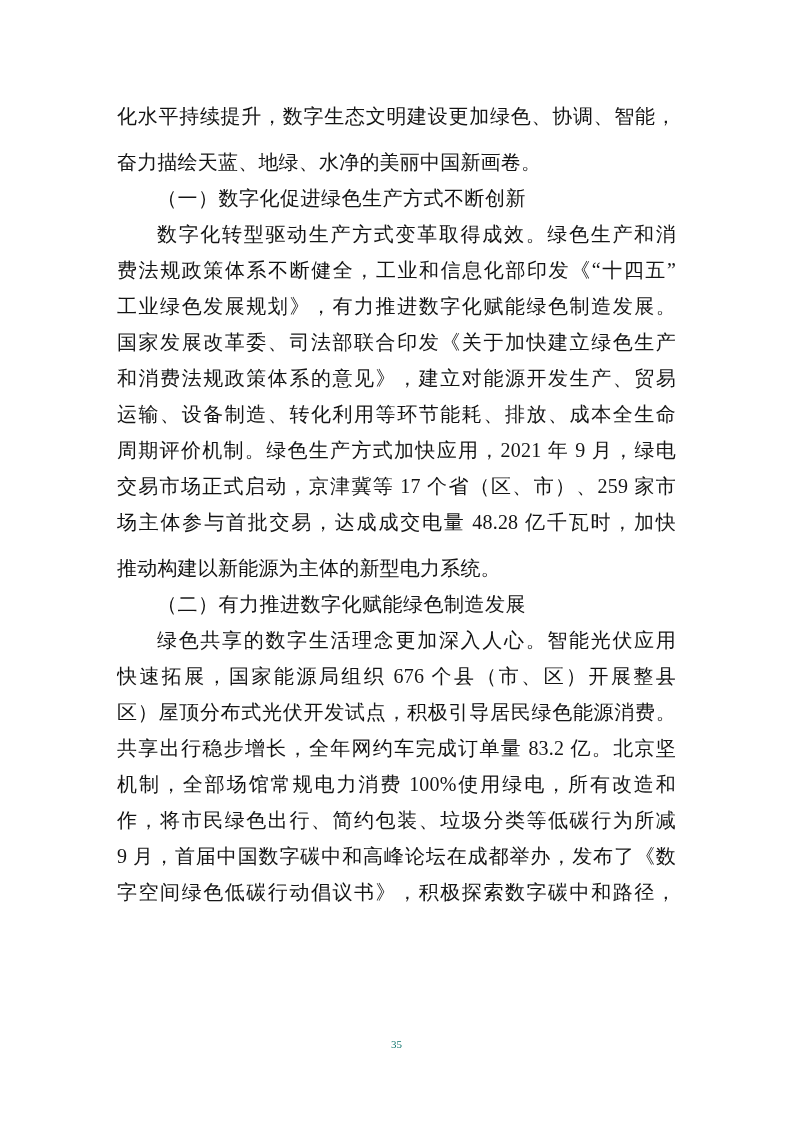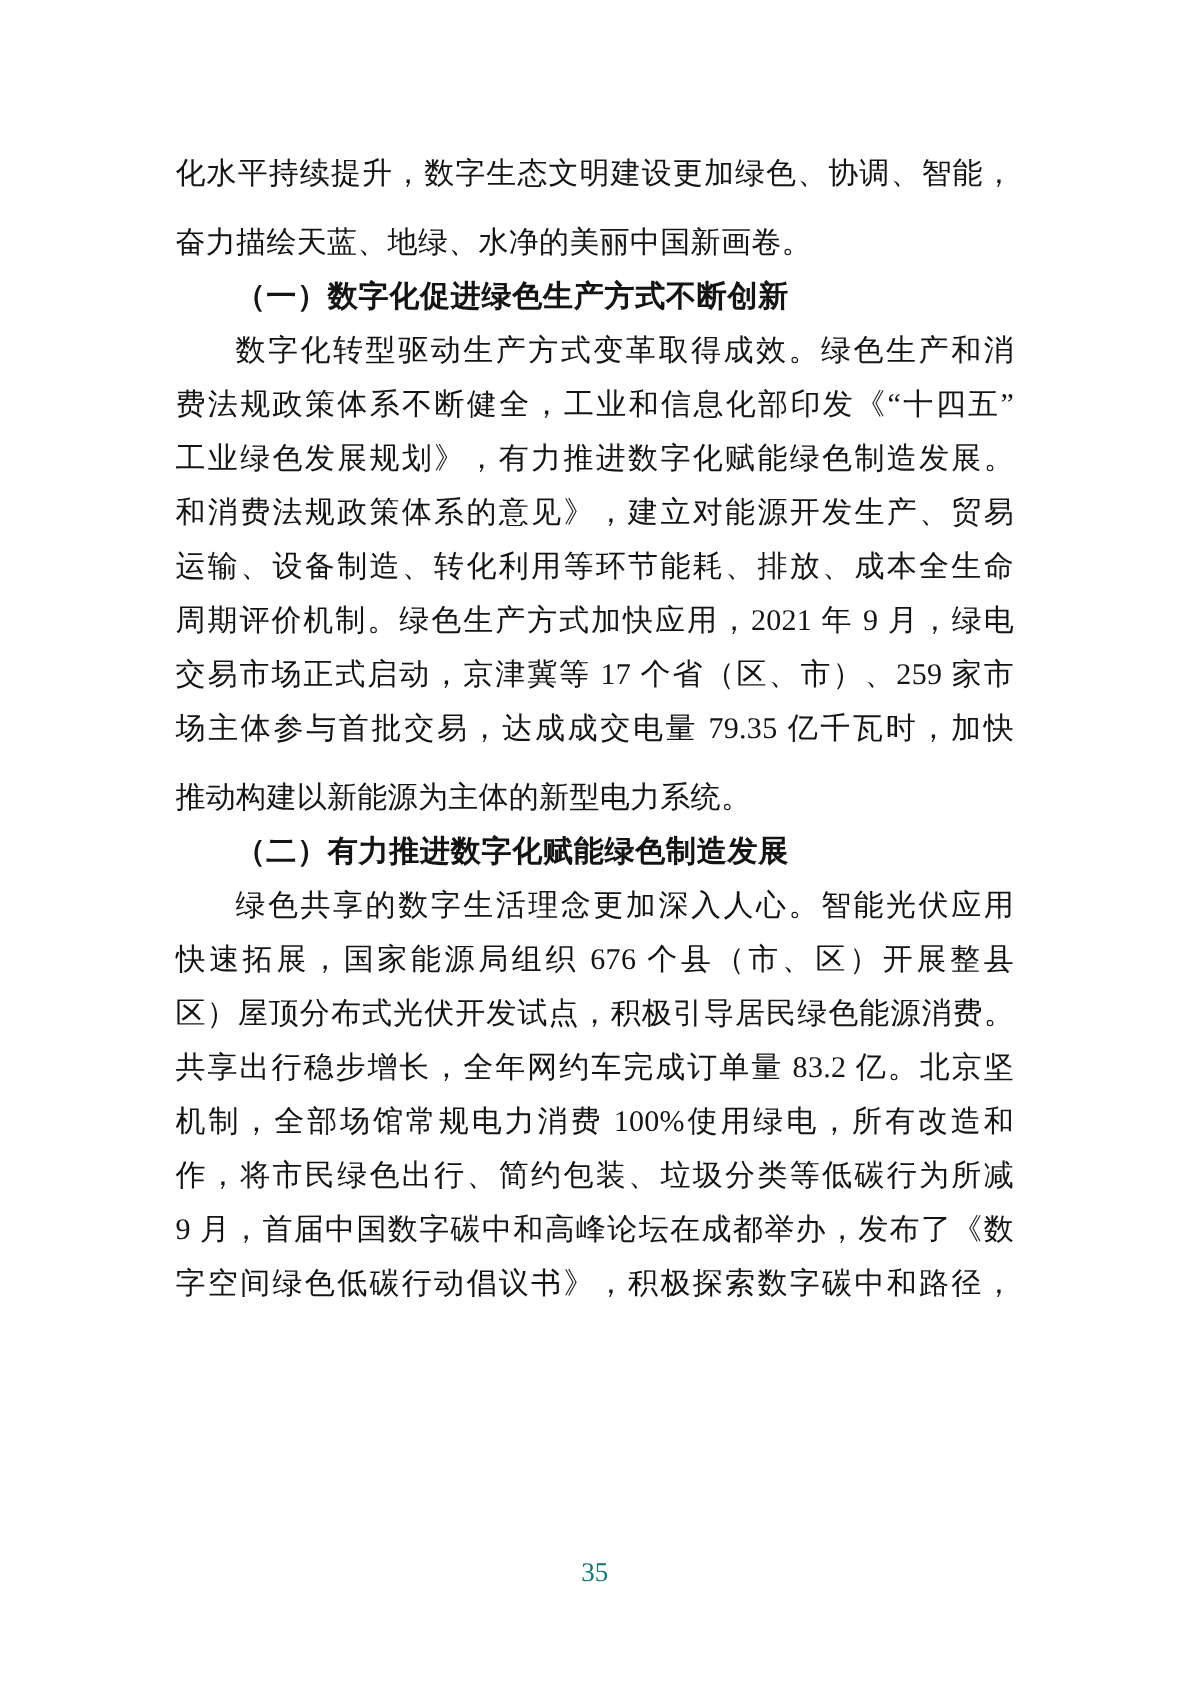--- a/index.html
+++ b/index.html
@@ -36,50 +36,51 @@
     text-align-last: left;
     margin-top: 10px;
   }
   .line.ind {
     text-indent: 2em;
   }
   .line.heading {
     text-align: left;
     text-align-last: left;
     text-indent: 2em;
-    font-weight: bold;
+    font-weight: normal;
     font-family: "Liberation Sans", "DejaVu Sans", sans-serif;
     letter-spacing: 0.5px;
   }
   .footer {
     position: absolute;
     top: 1038px;
     left: 0;
     width: 100%;
     text-align: center;
-    font-size: 18px;
+    font-size: 11px;
     color: #0f766e;
   }
 </style>
 </head>
 <body>
 
 <div class="page">
   <div class="textblock">
     <div class="line">化水平持续提升，数字生态文明建设更加绿色、协调、智能，</div>
     <div class="line end">奋力描绘天蓝、地绿、水净的美丽中国新画卷。</div>
     <div class="line heading">（一）数字化促进绿色生产方式不断创新</div>
     <div class="line ind">数字化转型驱动生产方式变革取得成效。绿色生产和消</div>
     <div class="line">费法规政策体系不断健全，工业和信息化部印发《“十四五”</div>
     <div class="line">工业绿色发展规划》，有力推进数字化赋能绿色制造发展。</div>
+    <div class="line">国家发展改革委、司法部联合印发《关于加快建立绿色生产</div>
     <div class="line">和消费法规政策体系的意见》，建立对能源开发生产、贸易</div>
     <div class="line">运输、设备制造、转化利用等环节能耗、排放、成本全生命</div>
     <div class="line">周期评价机制。绿色生产方式加快应用，2021 年 9 月，绿电</div>
     <div class="line">交易市场正式启动，京津冀等 17 个省（区、市）、259 家市</div>
-    <div class="line">场主体参与首批交易，达成成交电量 79.35 亿千瓦时，加快</div>
+    <div class="line">场主体参与首批交易，达成成交电量 48.28 亿千瓦时，加快</div>
     <div class="line end">推动构建以新能源为主体的新型电力系统。</div>
     <div class="line heading">（二）有力推进数字化赋能绿色制造发展</div>
     <div class="line ind">绿色共享的数字生活理念更加深入人心。智能光伏应用</div>
     <div class="line">快速拓展，国家能源局组织 676 个县（市、区）开展整县（市、</div>
     <div class="line">区）屋顶分布式光伏开发试点，积极引导居民绿色能源消费。</div>
     <div class="line">共享出行稳步增长，全年网约车完成订单量 83.2 亿。北京坚</div>
     <div class="line">机制，全部场馆常规电力消费 100%使用绿电，所有改造和</div>
     <div class="line">作，将市民绿色出行、简约包装、垃圾分类等低碳行为所减</div>
     <div class="line">9 月，首届中国数字碳中和高峰论坛在成都举办，发布了《数</div>
     <div class="line">字空间绿色低碳行动倡议书》，积极探索数字碳中和路径，</div>

